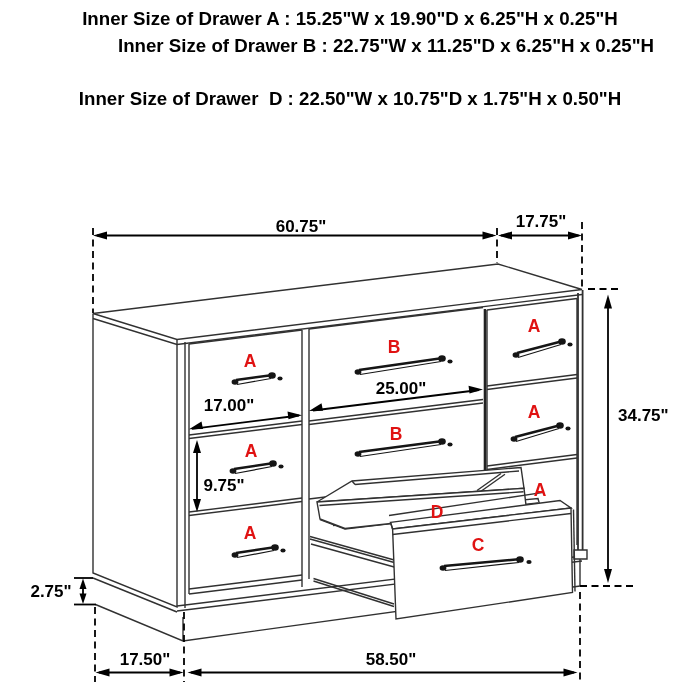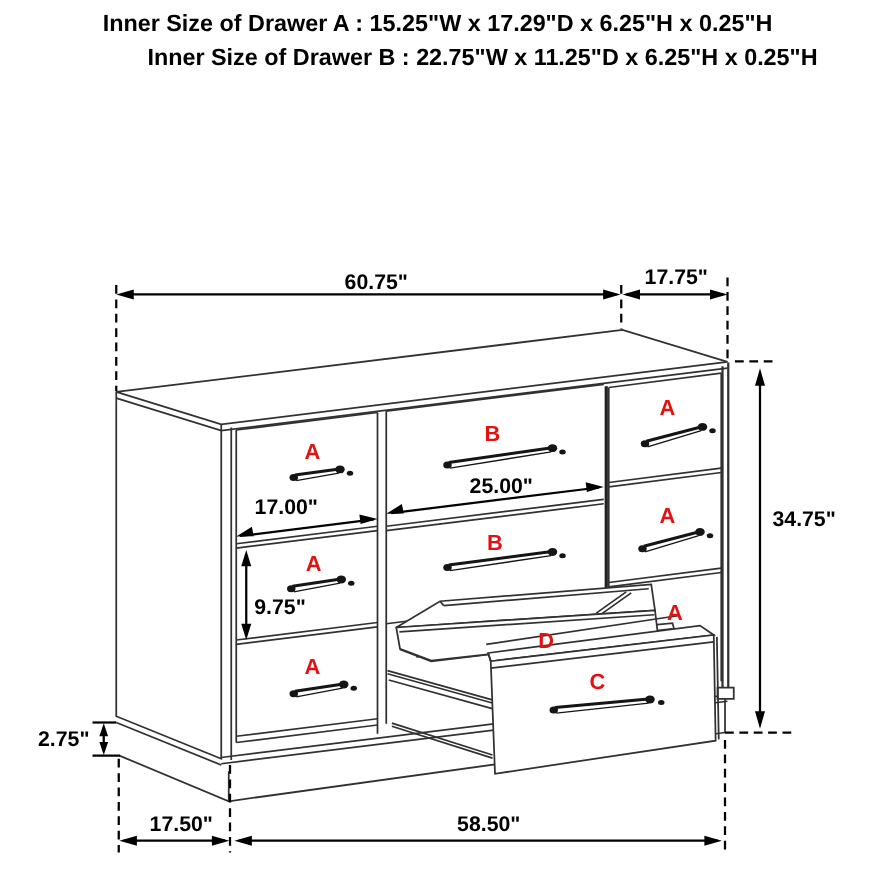--- a/index.html
+++ b/index.html
@@ -4,22 +4,23 @@
 <style>
 html,body{margin:0;padding:0;background:#fff;}
 #page{position:relative;width:700px;height:700px;background:#fff;overflow:hidden;
  font-family:"Liberation Sans",sans-serif;}
 .hdr{position:absolute;left:0;width:700px;text-align:center;font-weight:bold;
  font-size:18.7px;color:#000;white-space:pre;}
 </style>
 </head>
 <body>
 <div id="page">
-<div class="hdr" style="top:8px;">Inner Size of Drawer A : 15.25"W x 17.29"D x 6.25"H x 0.25"H</div>
+<div class="hdr" style="top:8px;">Inner Size of Drawer A : 15.25"W x 19.90"D x 6.25"H x 0.25"H</div>
 <div class="hdr" style="top:35px;padding-left:36px;">Inner Size of Drawer B : 22.75"W x 11.25"D x 6.25"H x 0.25"H</div>
+<div class="hdr" style="top:88px;">Inner Size of Drawer  D : 22.50"W x 10.75"D x 1.75"H x 0.50"H</div>
 
 <svg width="700" height="700" viewBox="0 0 700 700" style="position:absolute;left:0;top:0;" stroke-linecap="butt" stroke-linejoin="miter">
 <g fill="none" stroke="#313131" stroke-width="1.4">
 
 <path d="M93 313.5 L498 264 L582 289.5 L177 339.5 Z" fill="#fff"></path>
 
 <path d="M93 318.5 L177 344.5 L582 294.5"></path>
 
 <path d="M93 313.5 L93 573 L177 607 L177 339.5"></path>
 <path d="M93 578 L177 612"></path>

